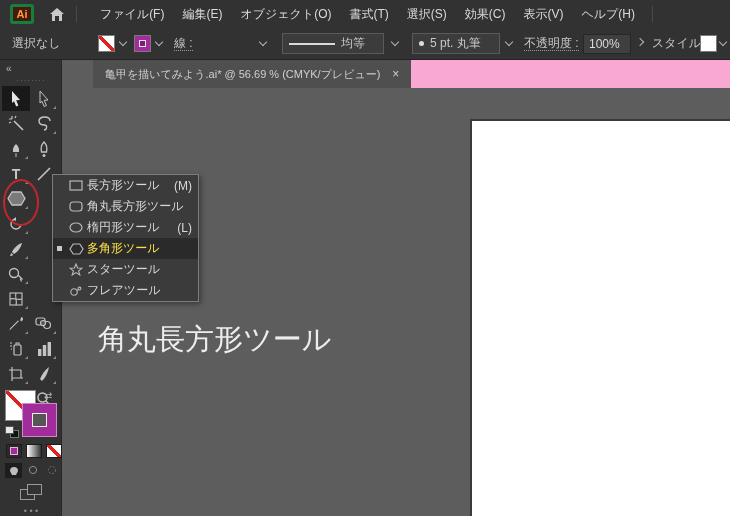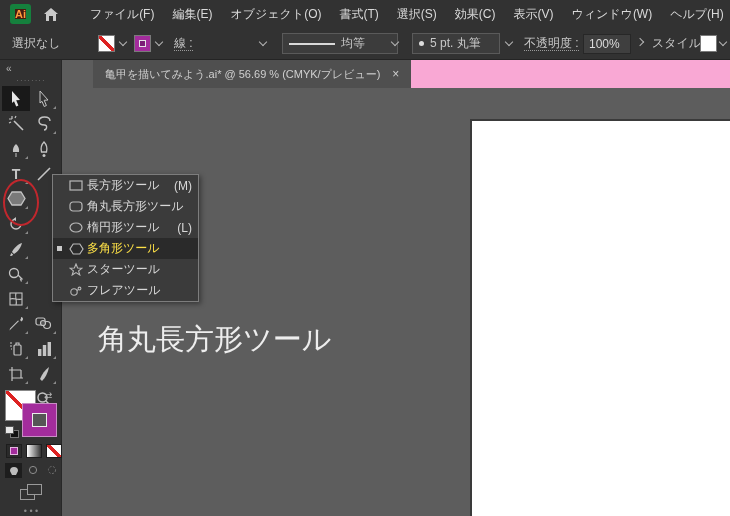--- a/index.html
+++ b/index.html
@@ -3,21 +3,21 @@
 <meta charset="utf-8">
 <style>
   * { box-sizing: border-box; margin: 0; padding: 0; }
   body { margin:0; background:#222; font-family:"Liberation Sans", sans-serif; }
   .app { position:relative; width:730px; height:516px; background:#5d5d5d; overflow:hidden;
          font-family:"Liberation Sans", sans-serif; }
 
   
   .menu-bar { position:absolute; top:0; left:0; width:730px; height:28px; background:#323232;
               display:flex; align-items:center; z-index:6; }
-  .ai-logo { width:24px; height:20px; margin-left:10px; background:#471a10; border:5px solid #15803d;
+  .ai-logo { width:24px; height:20px; margin-left:10px; background:#471a10; border:3px solid #15803d;
              border-radius:3px; color:#ff9a3c; font-size:11px; font-weight:bold; display:flex;
              align-items:center; justify-content:center; }
   .home-btn { margin-left:12px; width:22px; display:flex; align-items:center; justify-content:center; }
   .vsep { width:1px; height:16px; background:#4a4a4a; margin:0 8px; }
   .menu-items { display:flex; align-items:center; margin-left:6px; }
   .menu-item { color:#d9d9d9; font-size:12px; padding:0 9px; white-space:nowrap; cursor:default; }
 
   
   .control-bar { position:absolute; top:28px; left:0; width:730px; height:32px; background:#323232;
                  border-bottom:1px solid #242424; color:#c9c9c9; font-size:12px; z-index:6; }
@@ -130,21 +130,20 @@
     </div>
     <div class="vsep"></div>
     <div class="menu-items">
       <span class="menu-item">ファイル(F)</span>
       <span class="menu-item">編集(E)</span>
       <span class="menu-item">オブジェクト(O)</span>
       <span class="menu-item">書式(T)</span>
       <span class="menu-item">選択(S)</span>
       <span class="menu-item">効果(C)</span>
       <span class="menu-item">表示(V)</span>
-      <span class="menu-item">ウィンドウ(W)</span>
       <span class="menu-item">ヘルプ(H)</span>
     </div>
     <div class="vsep"></div>
   </div>
 
   <div class="control-bar">
     <span style="left:12px">選択なし</span>
 
     <span style="left:98px">
         <span class="swatch-sm none"></span>
@@ -162,21 +161,21 @@
 
     <span style="left:174px">
         <span class="lbl-dotted">線 :</span>
       </span>
 
     <span style="left:260px">
         <span class="chev"></span>
       </span>
 
     <span style="left:282px">
-      <span class="boxed" style="width:116px">
+      <span class="boxed" style="width:102px">
           <span class="wline"></span>
           <span>均等</span>
         </span>
     </span>
     <span style="left:392px">
         <span class="chev"></span>
       </span>
 
     <span style="left:412px">
       <span class="boxed" style="width:88px">

